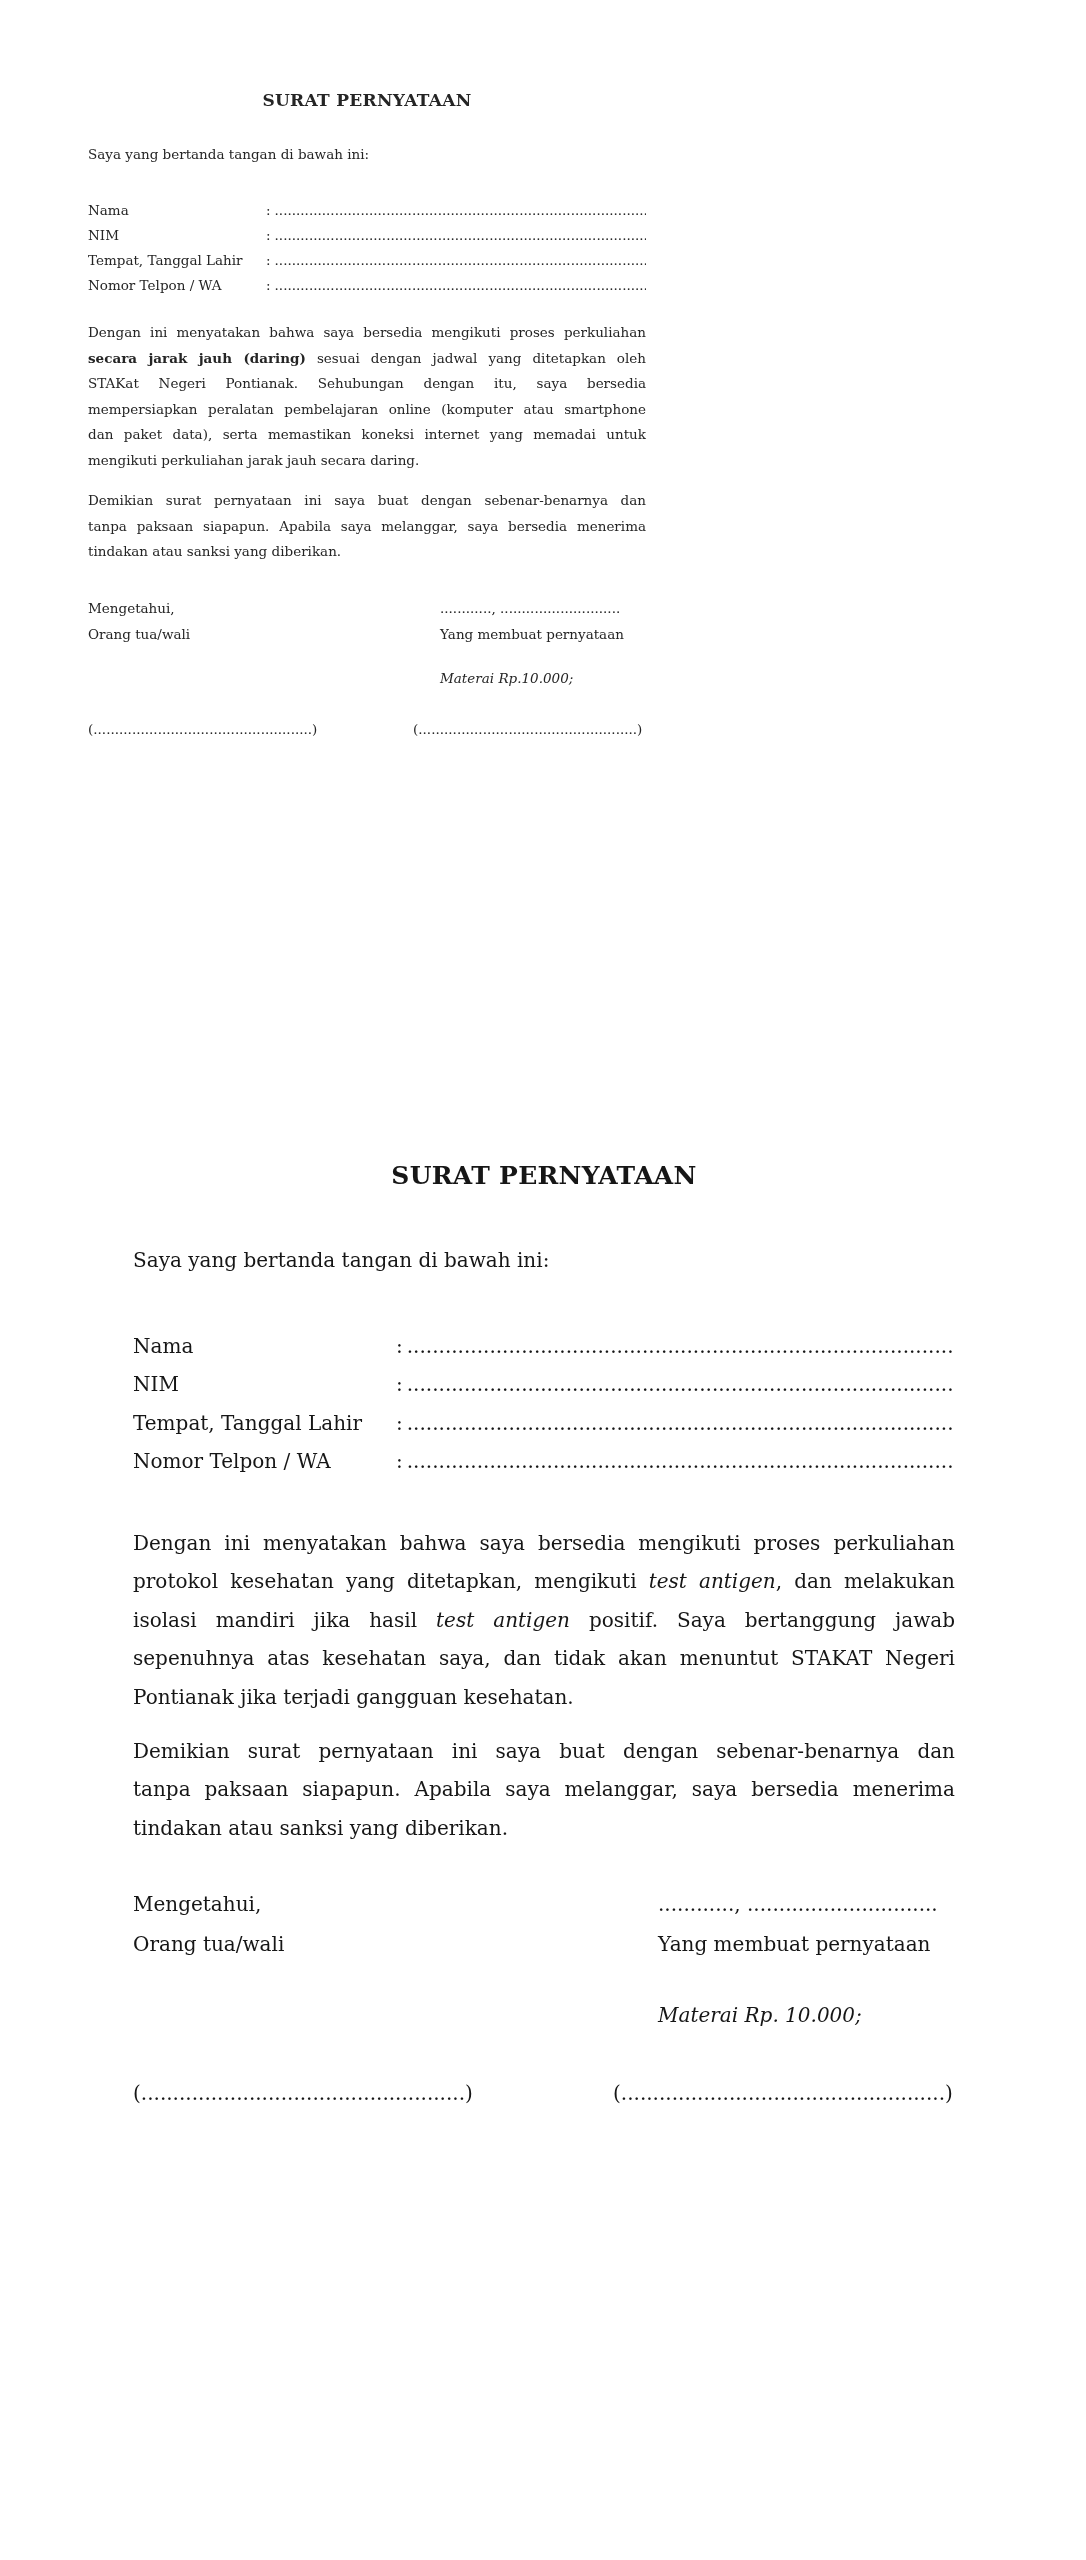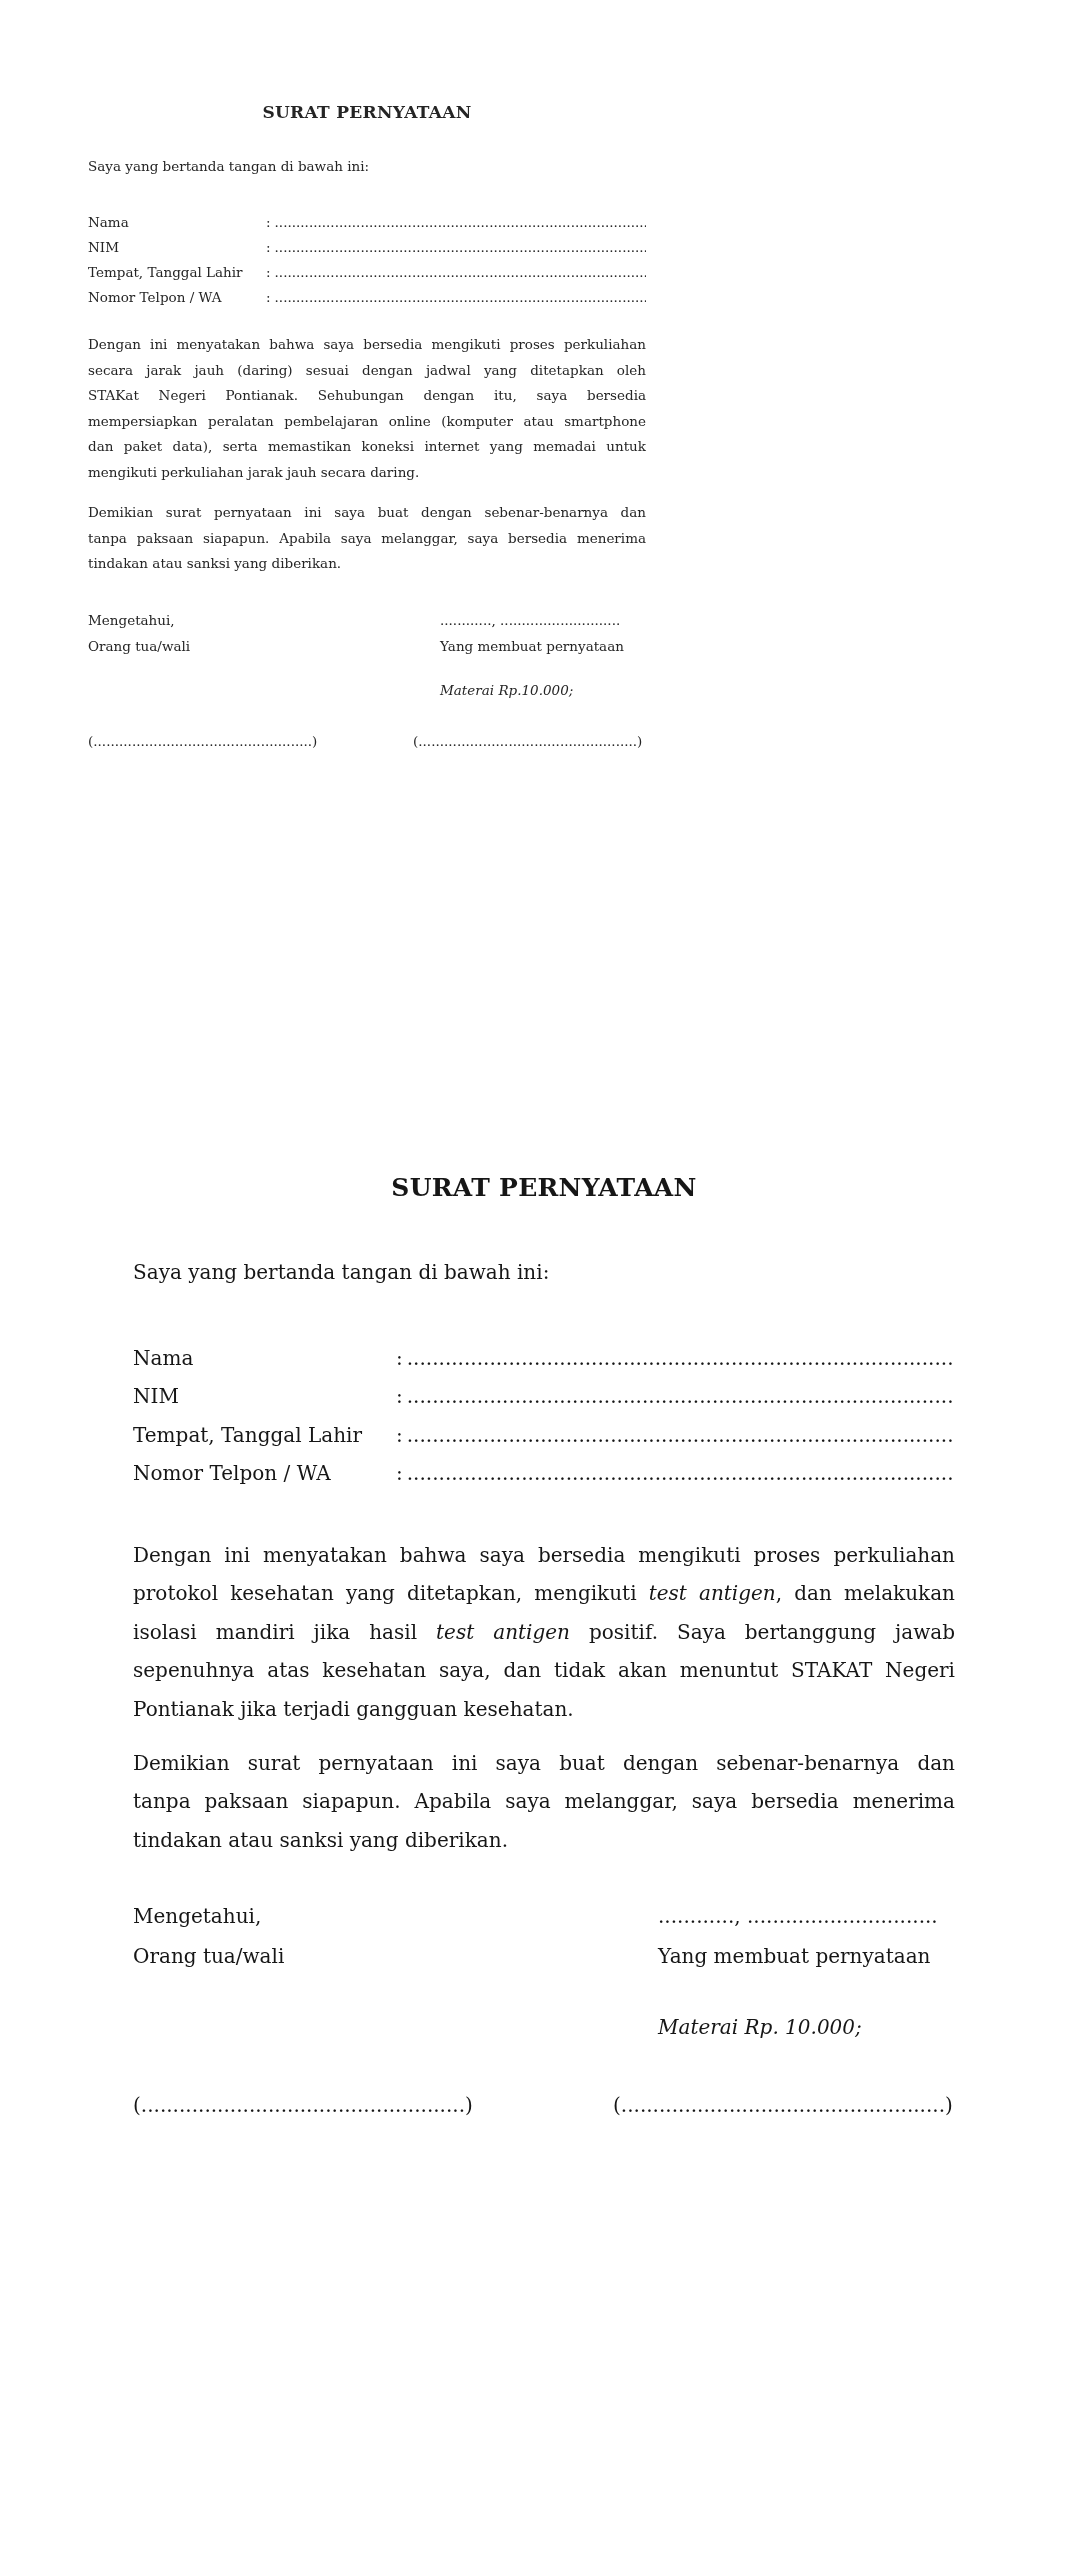--- a/index.html
+++ b/index.html
@@ -41,32 +41,32 @@
   .doc2 .para1 { margin-top: 43px; }
   .doc2 .para2 { margin-top: 15px; }
   .doc2 .sign { margin-top: 37px; }
   .doc2 .srow { line-height: 40px; }
   .doc2 .sright { left: 525px; }
   .doc2 .materai { margin-top: 36px; margin-left: 525px; line-height: 30px; }
   .doc2 .prow { margin-top: 48px; line-height: 30px; }
   .doc2 .pright { left: 480px; }
 
   
-  .title { font-weight: bold; text-align: center; margin-top: 12px; }
+  .title { font-weight: bold; text-align: center; }
   .frow { display: flex; }
   .fcolon { flex: 0 0 auto; padding-right: 4px; }
   .fdots { flex: 1 1 auto; overflow: hidden; white-space: nowrap; }
   .pline { text-align: justify; text-align-last: justify; }
   .pline.last { text-align: right; text-align-last: left; }
   .srow { position: relative; }
   .sright { position: absolute; top: 0; white-space: nowrap; }
   .materai { font-style: italic; }
   .prow { position: relative; white-space: nowrap; }
   .pright { position: absolute; top: 0; }
-  b { font-weight: normal; }
+  b { font-weight: bold; }
   i { }
 </style>
 </head>
 <body>
 
 <div class="canvas">
 
   <div class="doc doc1">
     <div class="title">SURAT PERNYATAAN</div>
     <div class="intro">Saya yang bertanda tangan di bawah ini:</div>

